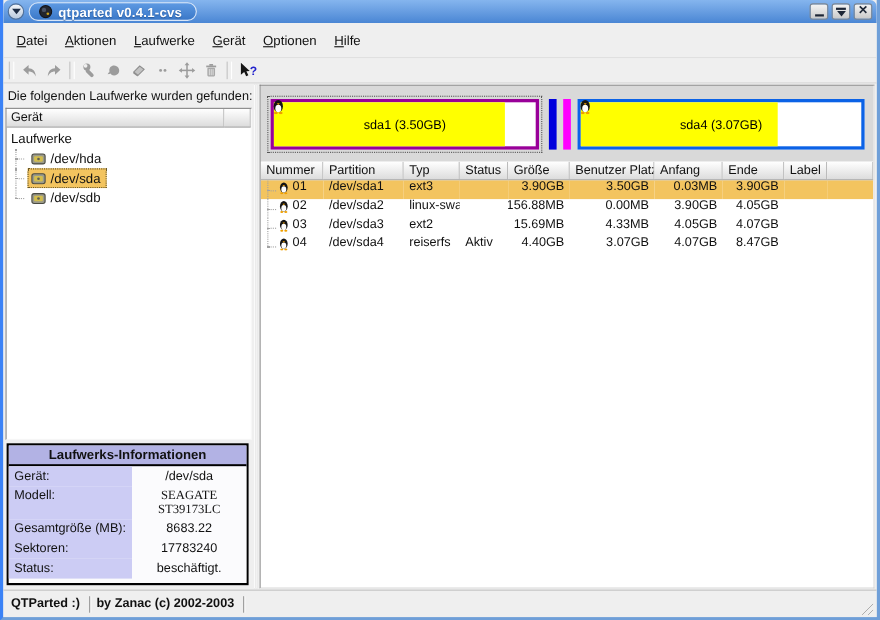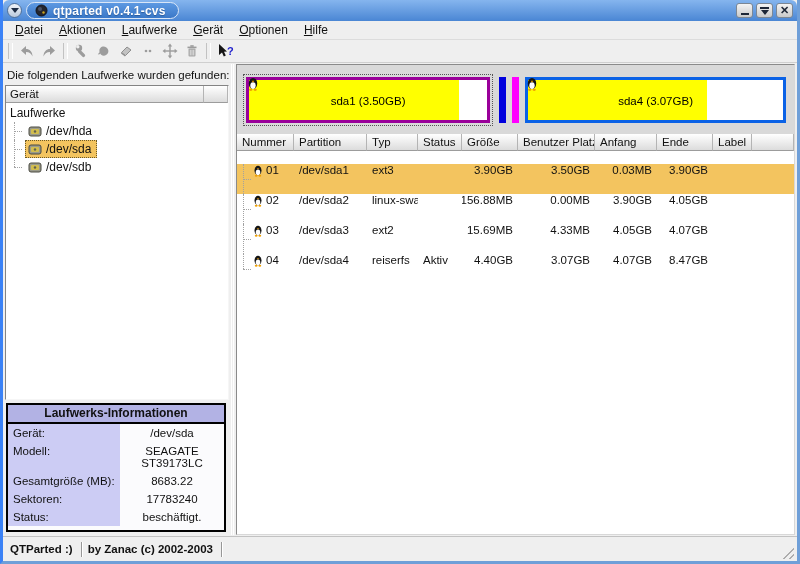--- a/index.html
+++ b/index.html
@@ -22,21 +22,21 @@
   .win-buttons{margin-left:auto;display:flex;gap:3px;}
   .win-btn{width:17px;height:15px;border-radius:3px;border:1px solid #7c8794;
     background:linear-gradient(#f4f4f4,#c9c9c9);display:flex;align-items:center;justify-content:center;position:relative;}
   .glyph-min{width:8px;height:2px;background:#1d2636;margin-top:7px;}
   .glyph-max{display:flex;flex-direction:column;align-items:center;gap:1px;}
   .glyph-max .bar{width:9px;height:2px;background:#1d2636;}
   .glyph-max .tri{width:0;height:0;border-left:4px solid transparent;border-right:4px solid transparent;border-top:5px solid #1d2636;}
   .glyph-close{font-weight:bold;font-size:11px;color:#1d2636;line-height:1;}
 
   
-  .menubar{height:19px;background:#efefef;display:flex;align-items:center;padding:0 4px;flex:none;
+  .menubar{height:32px;background:#efefef;display:flex;align-items:center;padding:0 4px;flex:none;
     border-bottom:1px solid #dcdcdc;}
   .menu-item{padding:1px 8px;cursor:default;white-space:nowrap;}
   .menu-item .accel{text-decoration:underline;}
 
   
   .toolbar{height:23px;background:#efefef;display:flex;align-items:center;padding:0 2px;flex:none;
     border-bottom:1px solid #cfcfcf;}
   .tb-sep{width:5px;height:16px;margin:0 3px;border-left:1px solid #c2c2c2;border-right:1px solid #ffffff;}
   .tb-btn{width:20px;height:20px;display:flex;align-items:center;justify-content:center;margin:0 1px;}
 
@@ -86,21 +86,21 @@
     font-size:11.5px;color:#000;z-index:3;}
   .bar-fill{position:absolute;left:0;top:0;bottom:0;background:#ffff00;z-index:1;}
   .bar-sda1{width:44.8%;border-color:#990099;outline:1px dotted #555;outline-offset:2px;margin-left:3px;}
   .bar-thin1{width:7px;margin-left:9px;background:#0000dd;}
   .bar-thin2{width:7px;margin-left:6px;background:#ff00ff;}
   .bar-sda4{flex:1;margin-left:6px;border-color:#0b62e6;margin-right:2px;}
   .tux-badge{position:absolute;top:-4px;left:-2px;z-index:4;}
 
   
   .ptable{flex:1;background:#fff;font-size:11.5px;overflow:hidden;}
-  .prow{display:grid;grid-template-columns:57px 73px 51px 44px 56px 77px 62px 56px 39px 1fr;height:30px;}
+  .prow{display:grid;grid-template-columns:57px 73px 51px 44px 56px 77px 62px 56px 39px 1fr;height:17px;}
   .phead .pcell{background:linear-gradient(#ffffff,#dcdcdc);border-right:1px solid #b4b4b4;border-bottom:1px solid #9c9c9c;
     padding:1px 5px;display:flex;align-items:center;height:17px;}
   .pcell{display:flex;align-items:flex-start;padding:0 5px;white-space:nowrap;overflow:hidden;}
   .pcell.num{justify-content:flex-end;}
   .prow.selected .pcell{background:#f3c45f;}
   .cell-nummer{padding-left:2px;gap:3px;}
 
   
   .statusbar{height:25px;flex:none;background:#efefef;border-top:1px solid #c2c2c2;display:flex;align-items:center;
     padding:2px 3px;font-weight:bold;font-size:11.5px;}
@@ -275,21 +275,21 @@
           </div>
         </div>
       </div>
 
       <div class="info-panel">
         <div class="info-title">Laufwerks-Informationen</div>
         <div class="info-grid">
           <div class="info-label">Gerät:</div>
           <div class="info-value">/dev/sda</div>
           <div class="info-label">Modell:</div>
-          <div class="info-value" style="max-width:104px;">SEAGATE ST39173LC</div>
+          <div class="info-value" style="max-width:104px;font-family:Liberation Serif, serif;">SEAGATE ST39173LC</div>
           <div class="info-label" style="max-width:112px;">Gesamtgröße (MB):</div>
           <div class="info-value">8683.22</div>
           <div class="info-label">Sektoren:</div>
           <div class="info-value">17783240</div>
           <div class="info-label">Status:</div>
           <div class="info-value">beschäftigt.</div>
         </div>
       </div>
     </div>
 

